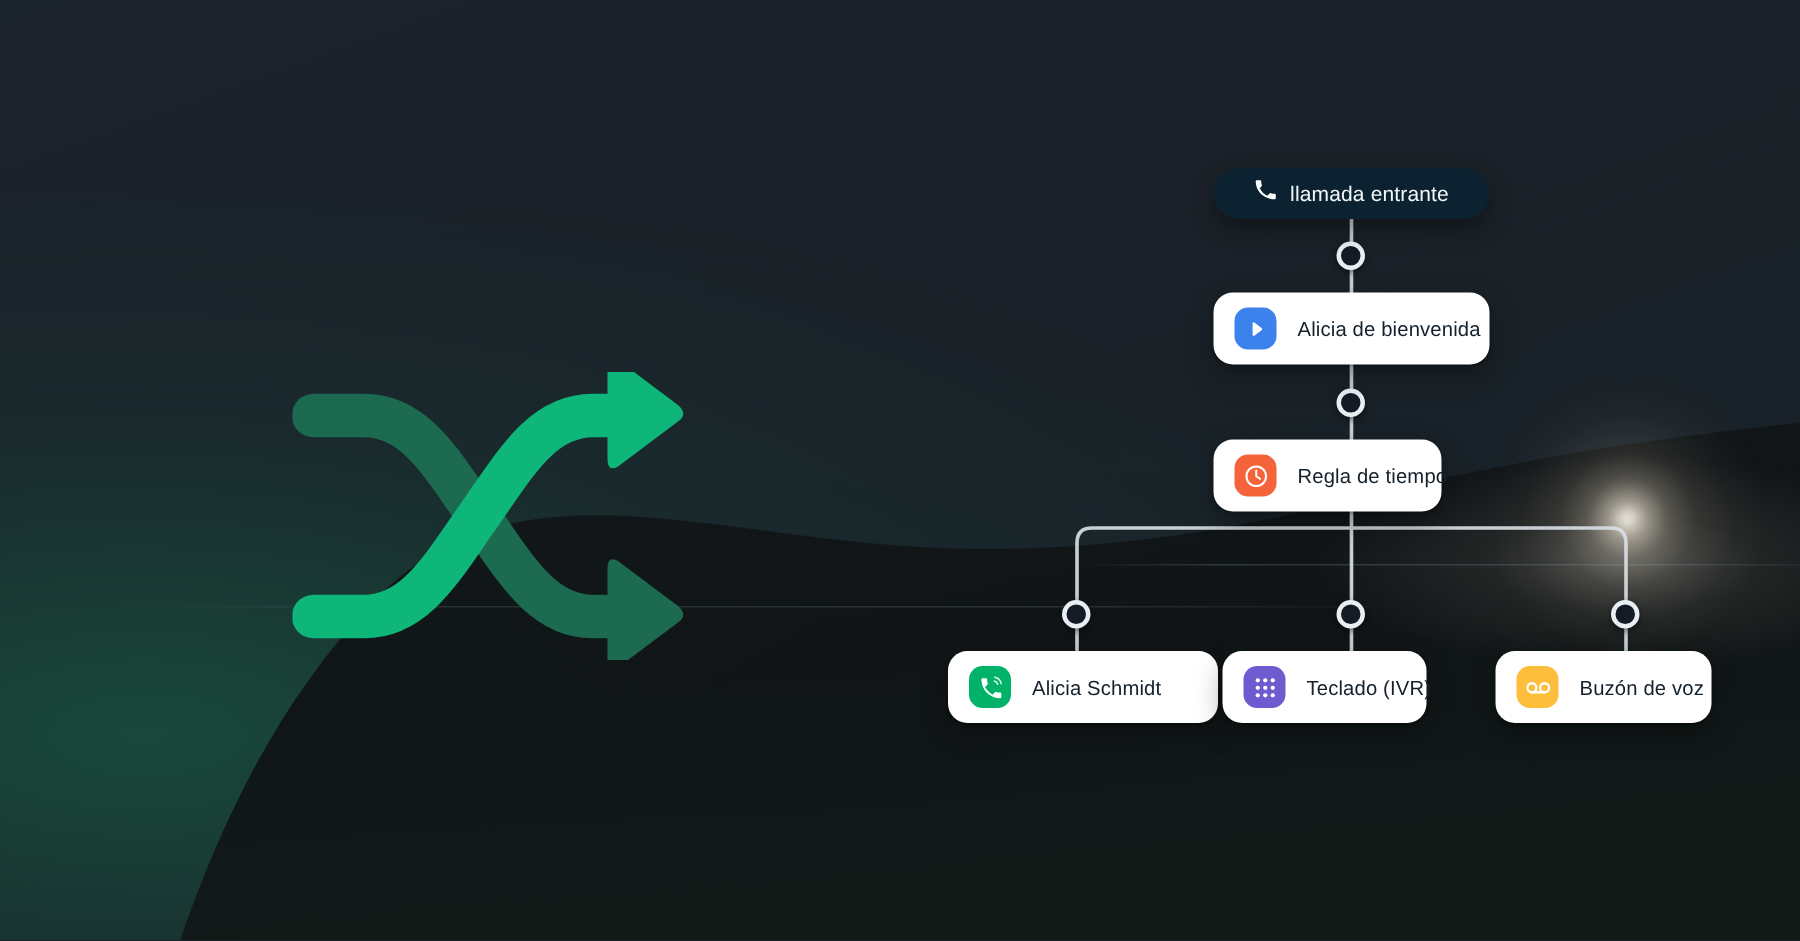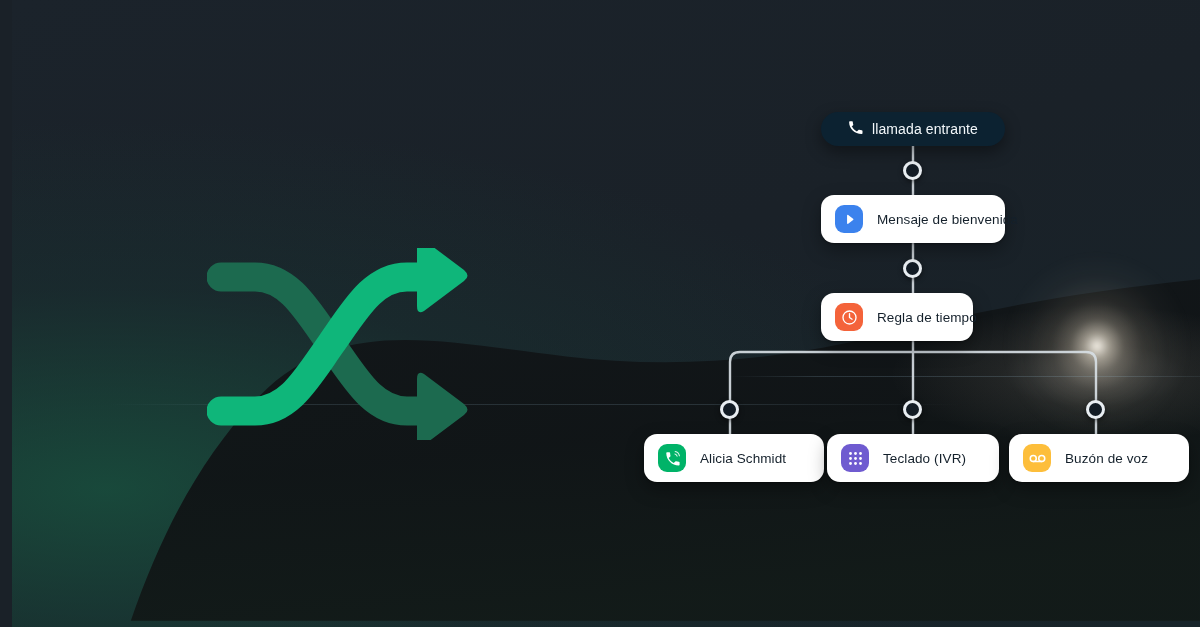--- a/index.html
+++ b/index.html
@@ -4,21 +4,21 @@
 <style>
   * { margin:0; padding:0; box-sizing:border-box; }
   html, body { width:1200px; height:627px; overflow:hidden; }
   body {
     font-family:"Liberation Sans", sans-serif;
     background:#1a2128;
     position:relative;
   }
 
   
-  #stage { position:absolute; inset:0; overflow:hidden; background:#1a2128;margin-left:12px; }
+  #stage { position:absolute; inset:0; overflow:hidden; background:#1a2128; }
 
   .bg-grad-base {
     position:absolute; inset:0;
     background:
       radial-gradient(120% 95% at 8% 78%, rgba(24,88,66,0.72) 0%, rgba(23,60,55,0.30) 34%, rgba(26,33,40,0.0) 62%),
       linear-gradient(160deg, #1b232b 0%, #1a2128 46%, #17242a 100%);
   }
 
   .bg-dark-curve { position:absolute; inset:0; }
 
@@ -84,22 +84,22 @@
     box-shadow:0 6px 16px rgba(0,0,0,0.40);
   }
   #node-trigger .label { color:#f2f7fa; font-size:14px; font-weight:400; }
 
   
   .card { padding-left:14px; gap:14px; height:48px; }
 
   #node-welcome { left:809px; top:195px;  width:184px; }
   #node-timerule{ left:809px; top:293px;  width:152px; }
   #node-agent   { left:632px; top:434px;  width:180px; }
-  #node-ivr     { left:815px; top:434px;  width:172px;text-align:right; }
-  #node-voicemail{left:997px; top:434px;  width:180px; }
+  #node-ivr     { left:815px; top:434px;  width:136px;text-align:right; }
+  #node-voicemail{left:997px; top:434px;  width:144px; }
 
   .icon-sq {
     width:28px; height:28px; border-radius:9px;
     display:flex; align-items:center; justify-content:center;
     flex:0 0 auto;
   }
   .icon-sq svg { display:block; }
 
   .node-dot {
     position:absolute;
@@ -173,21 +173,21 @@
       </span>
       <span class="label">llamada entrante</span>
     </div>
 
     <div class="node card" id="node-welcome">
       <span class="icon-sq" style="background:#3b82ed;">
         <svg width="13" height="13" viewBox="0 0 24 24" fill="#ffffff">
             <path d="M7.5 4.8c0-1.1 1.2-1.8 2.1-1.2l9 6.9c.9.6.9 2 0 2.6l-9 6.9c-.9.6-2.1-.1-2.1-1.2V4.8z"></path>
           </svg>
       </span>
-      <span class="label">Mensaje de bienvenida</span>
+      <span class="label">Alicia de bienvenida</span>
     </div>
 
     <div class="node card" id="node-timerule">
       <span class="icon-sq" style="background:#f4633a;">
         <svg width="17" height="17" viewBox="0 0 24 24">
           <circle cx="12" cy="12" r="9.2" fill="none" stroke="#ffffff" stroke-width="1.9"></circle>
           <path d="M12 6.6V12l3.6 2.4" fill="none" stroke="#ffffff" stroke-width="1.9" stroke-linecap="round" stroke-linejoin="round"></path>
         </svg>
       </span>
       <span class="label">Regla de tiempo</span>

